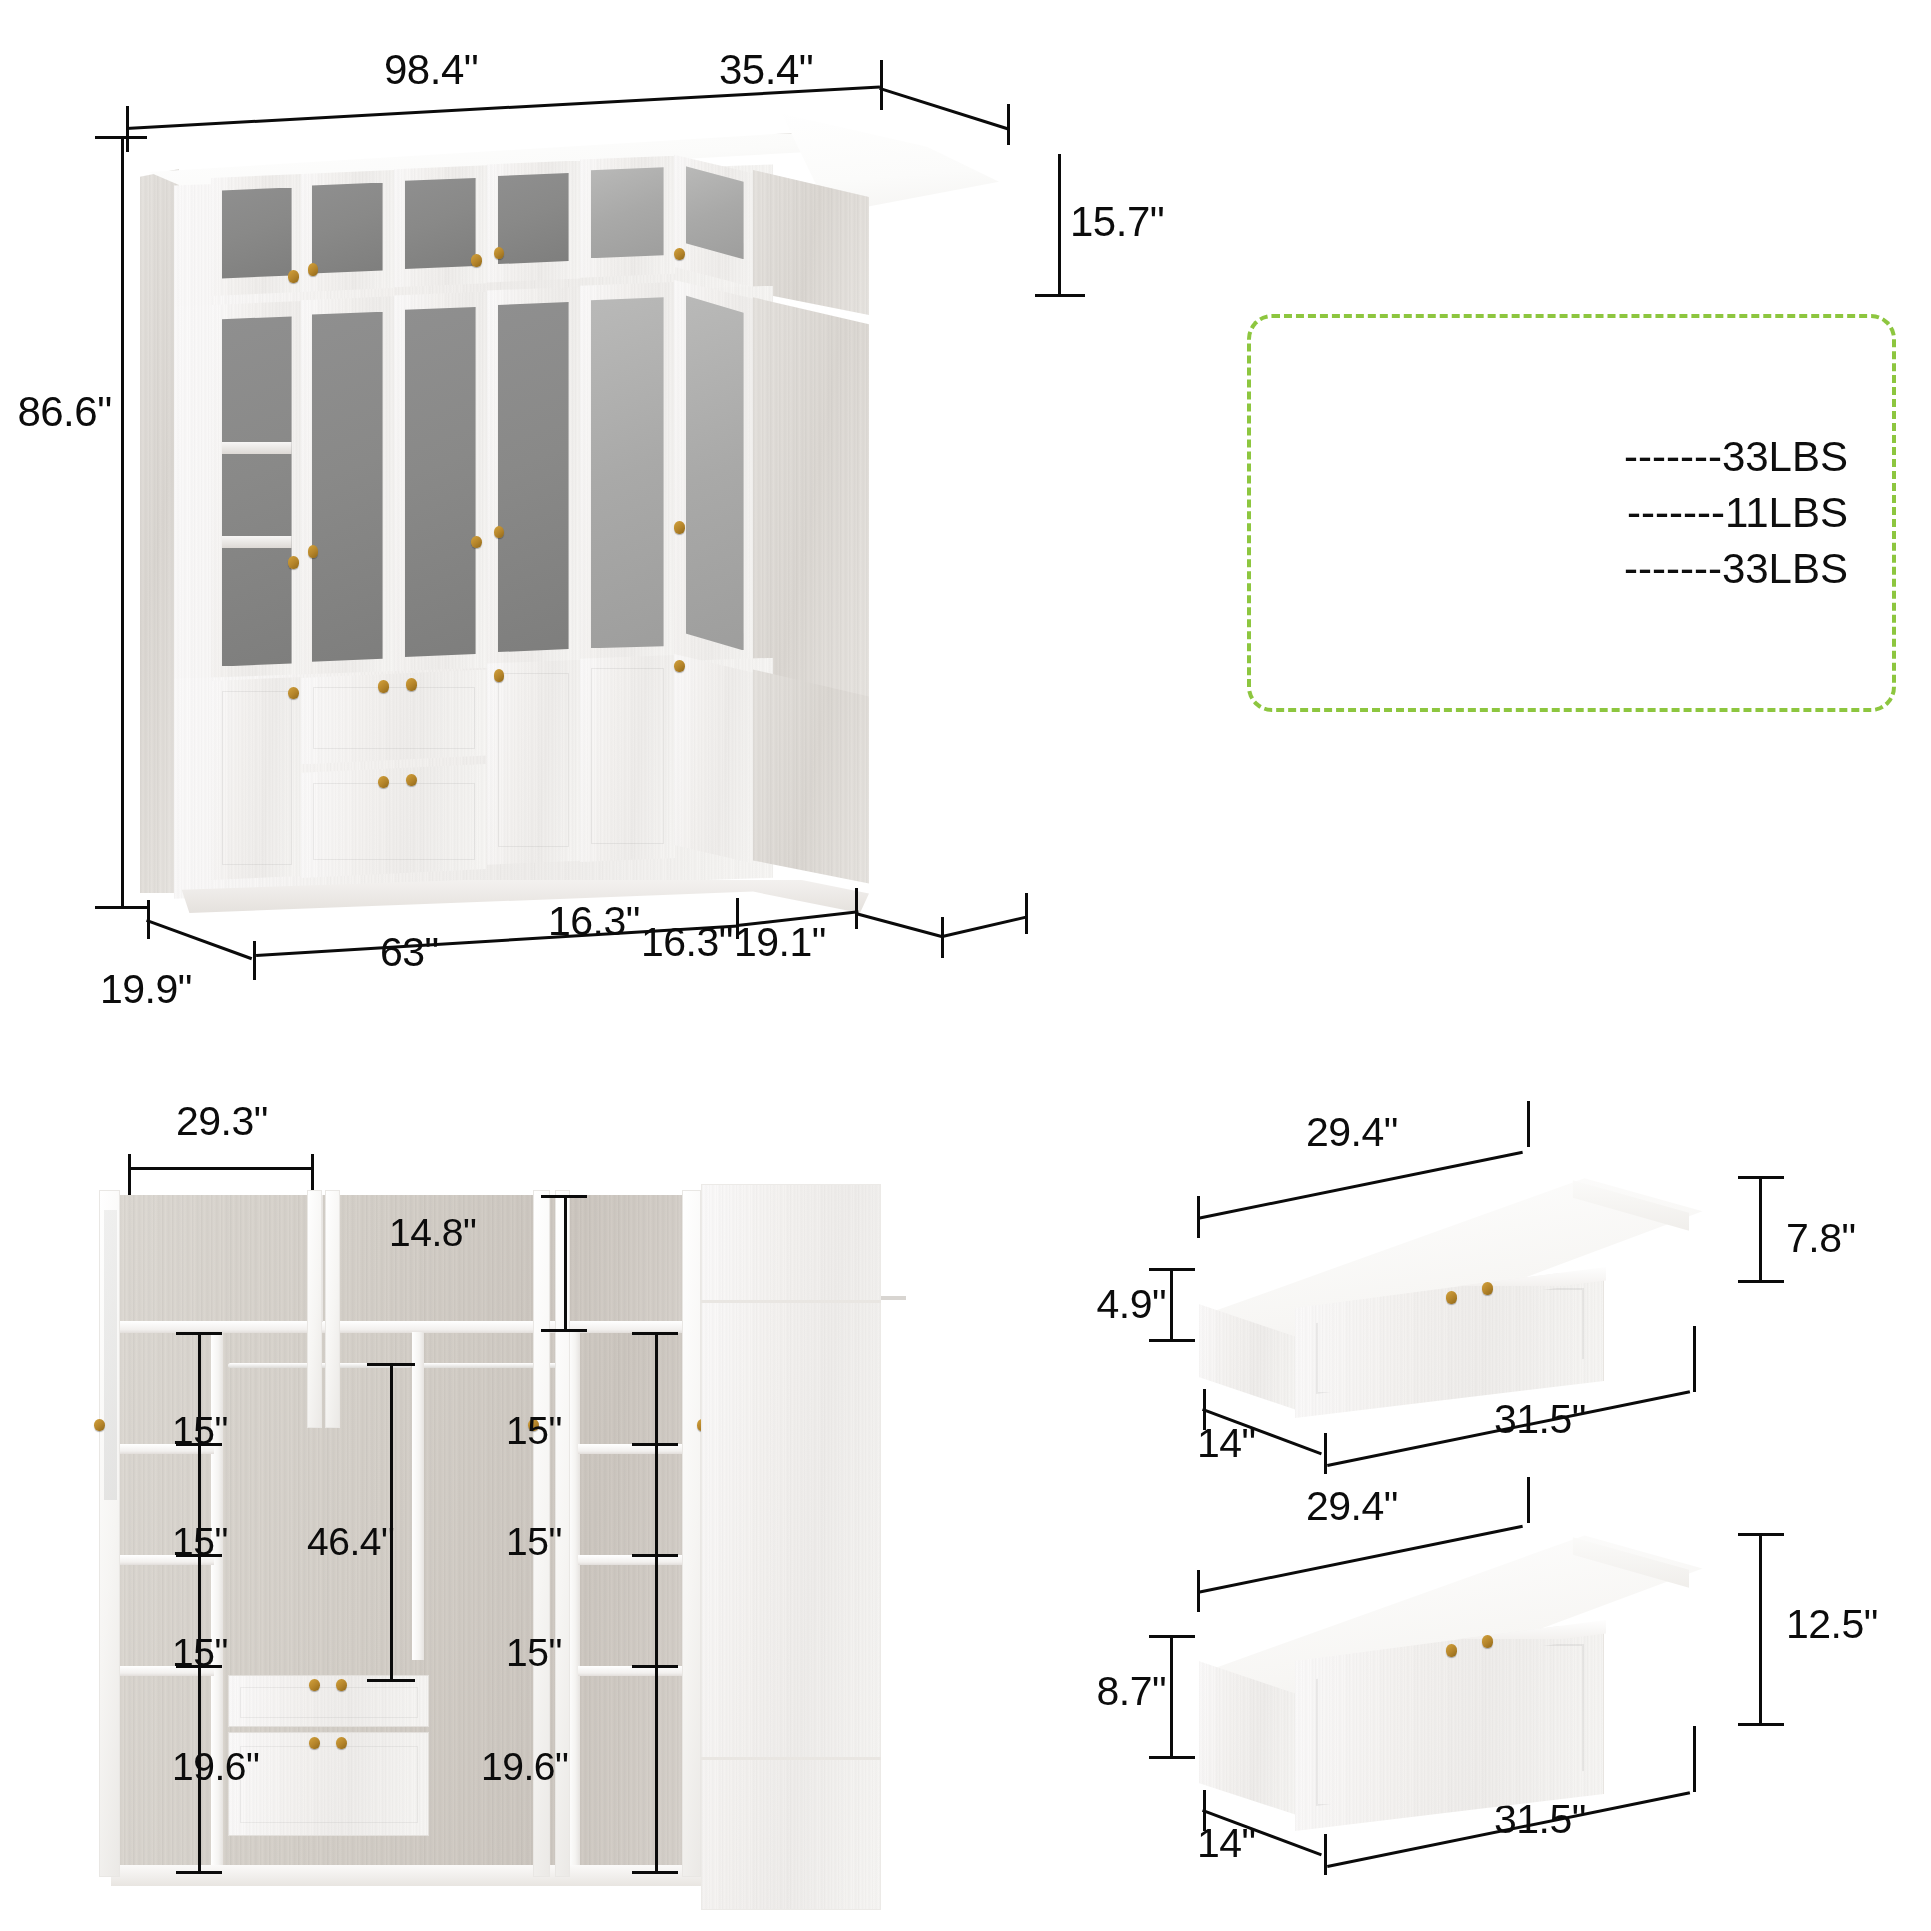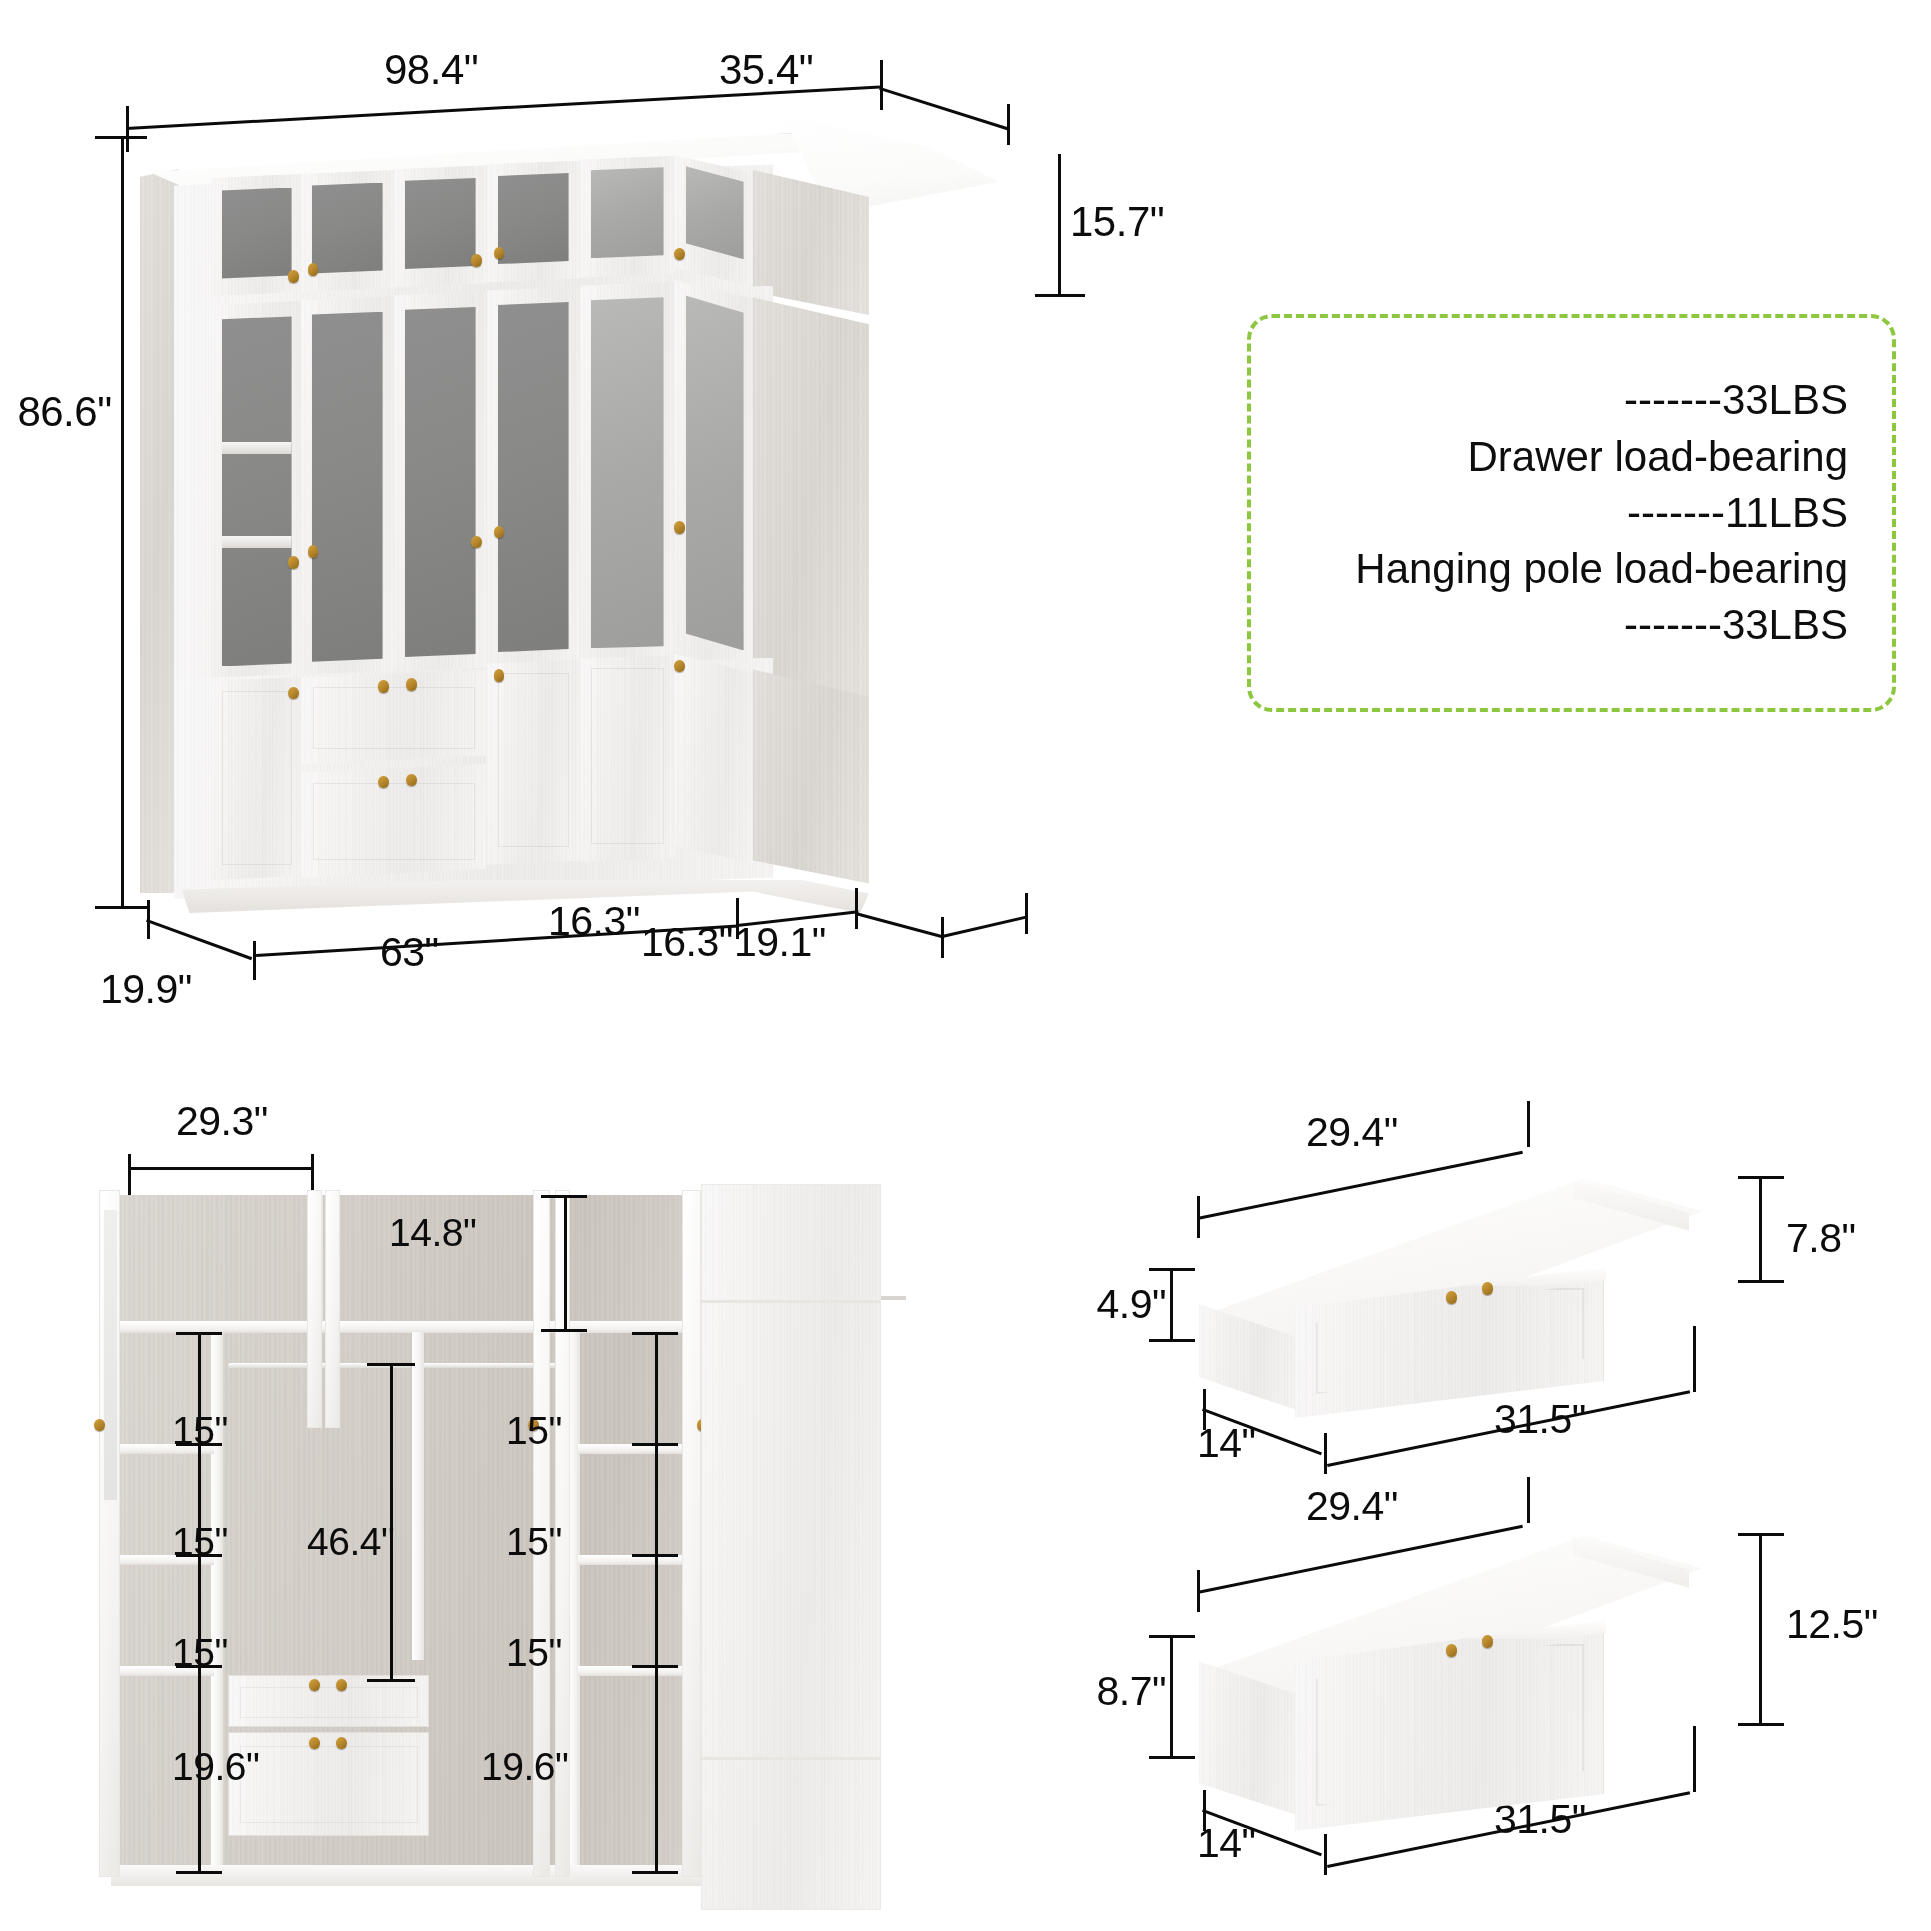--- a/index.html
+++ b/index.html
@@ -249,23 +249,21 @@
     <div class="ln" style="left:856px;top:912px;width:89px;height:2.9px;transform-origin:0 0;transform:rotate(15deg);"></div>
     <div class="tick" style="left:941px;top:917px;height:41px;"></div>
 
     <div class="dim" style="left:734px;top:919px;font-size:41px;">19.1"</div>
     <div class="ln" style="left:942px;top:935px;width:87px;height:2.9px;transform-origin:0 0;transform:rotate(-13deg);"></div>
     <div class="tick" style="left:1025px;top:893px;height:41px;"></div>
   </div>
 
   <div id="load-box" style="left:1247px;top:314px;width:649px;height:398px;">
     <div class="lval">-------33LBS</div>
-    <div class="lrow">Drawer load-bearing</div>
     <div class="lval">-------11LBS</div>
-    <div class="lrow">Hanging pole load-bearing</div>
     <div class="lval">-------33LBS</div>
   </div>
 
   <div class="abs" style="left:0;top:1081px;width:1023px;height:850px;">
 
     <div class="dim" style="left:176px;top:17.4px;font-size:41px;">29.3"</div>
     <div class="ln h" style="left:128px;top:86px;width:185px;"></div>
     <div class="tick" style="left:128px;top:73px;height:41px;"></div>
     <div class="tick" style="left:311px;top:73px;height:41px;"></div>
 

